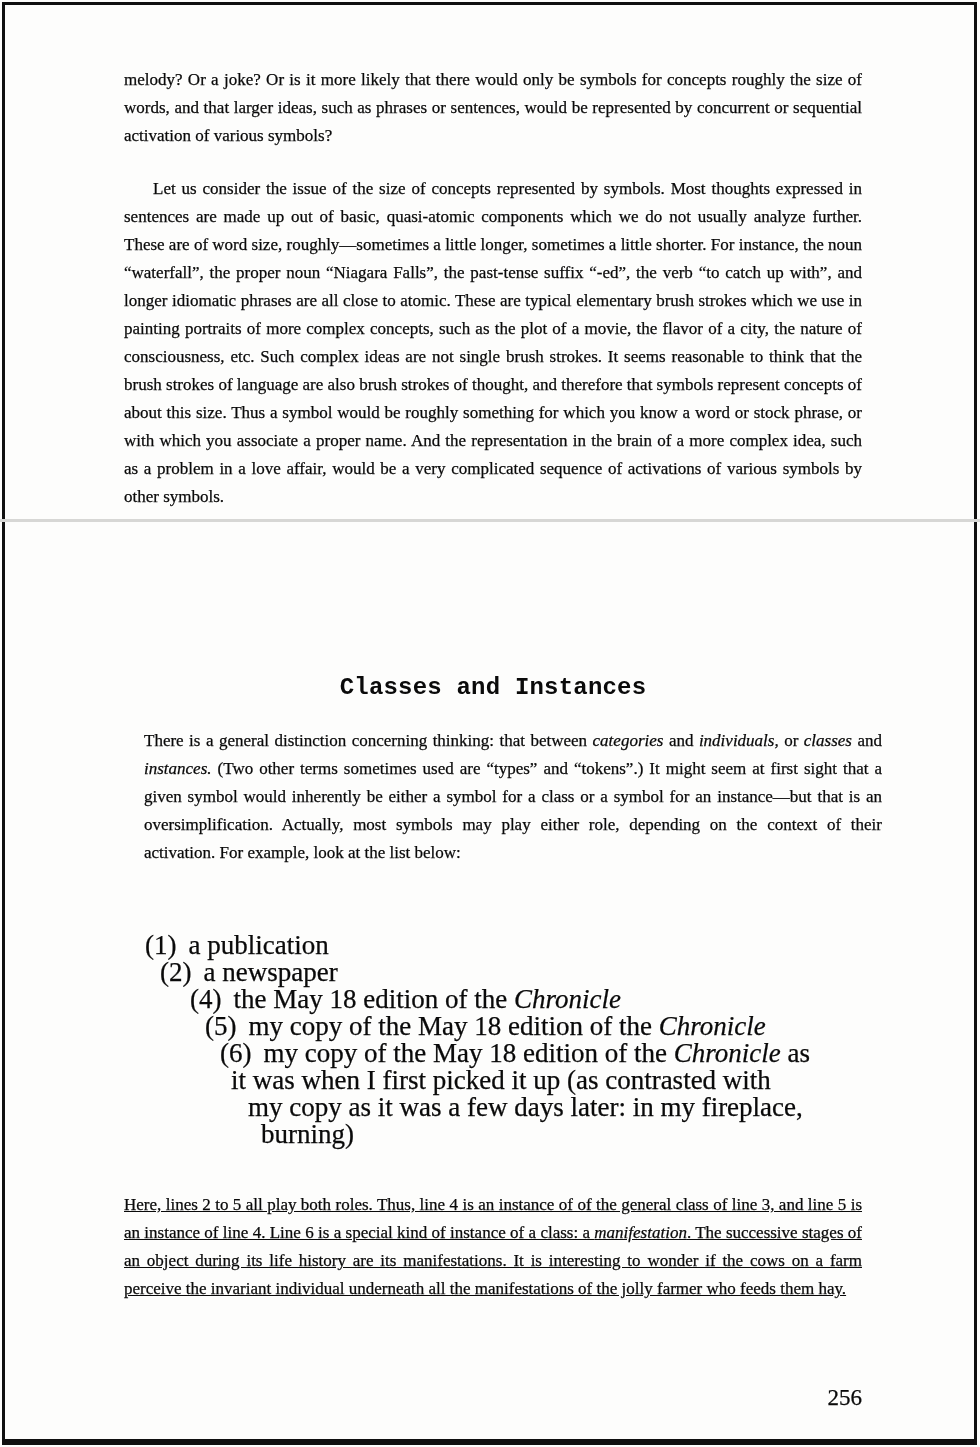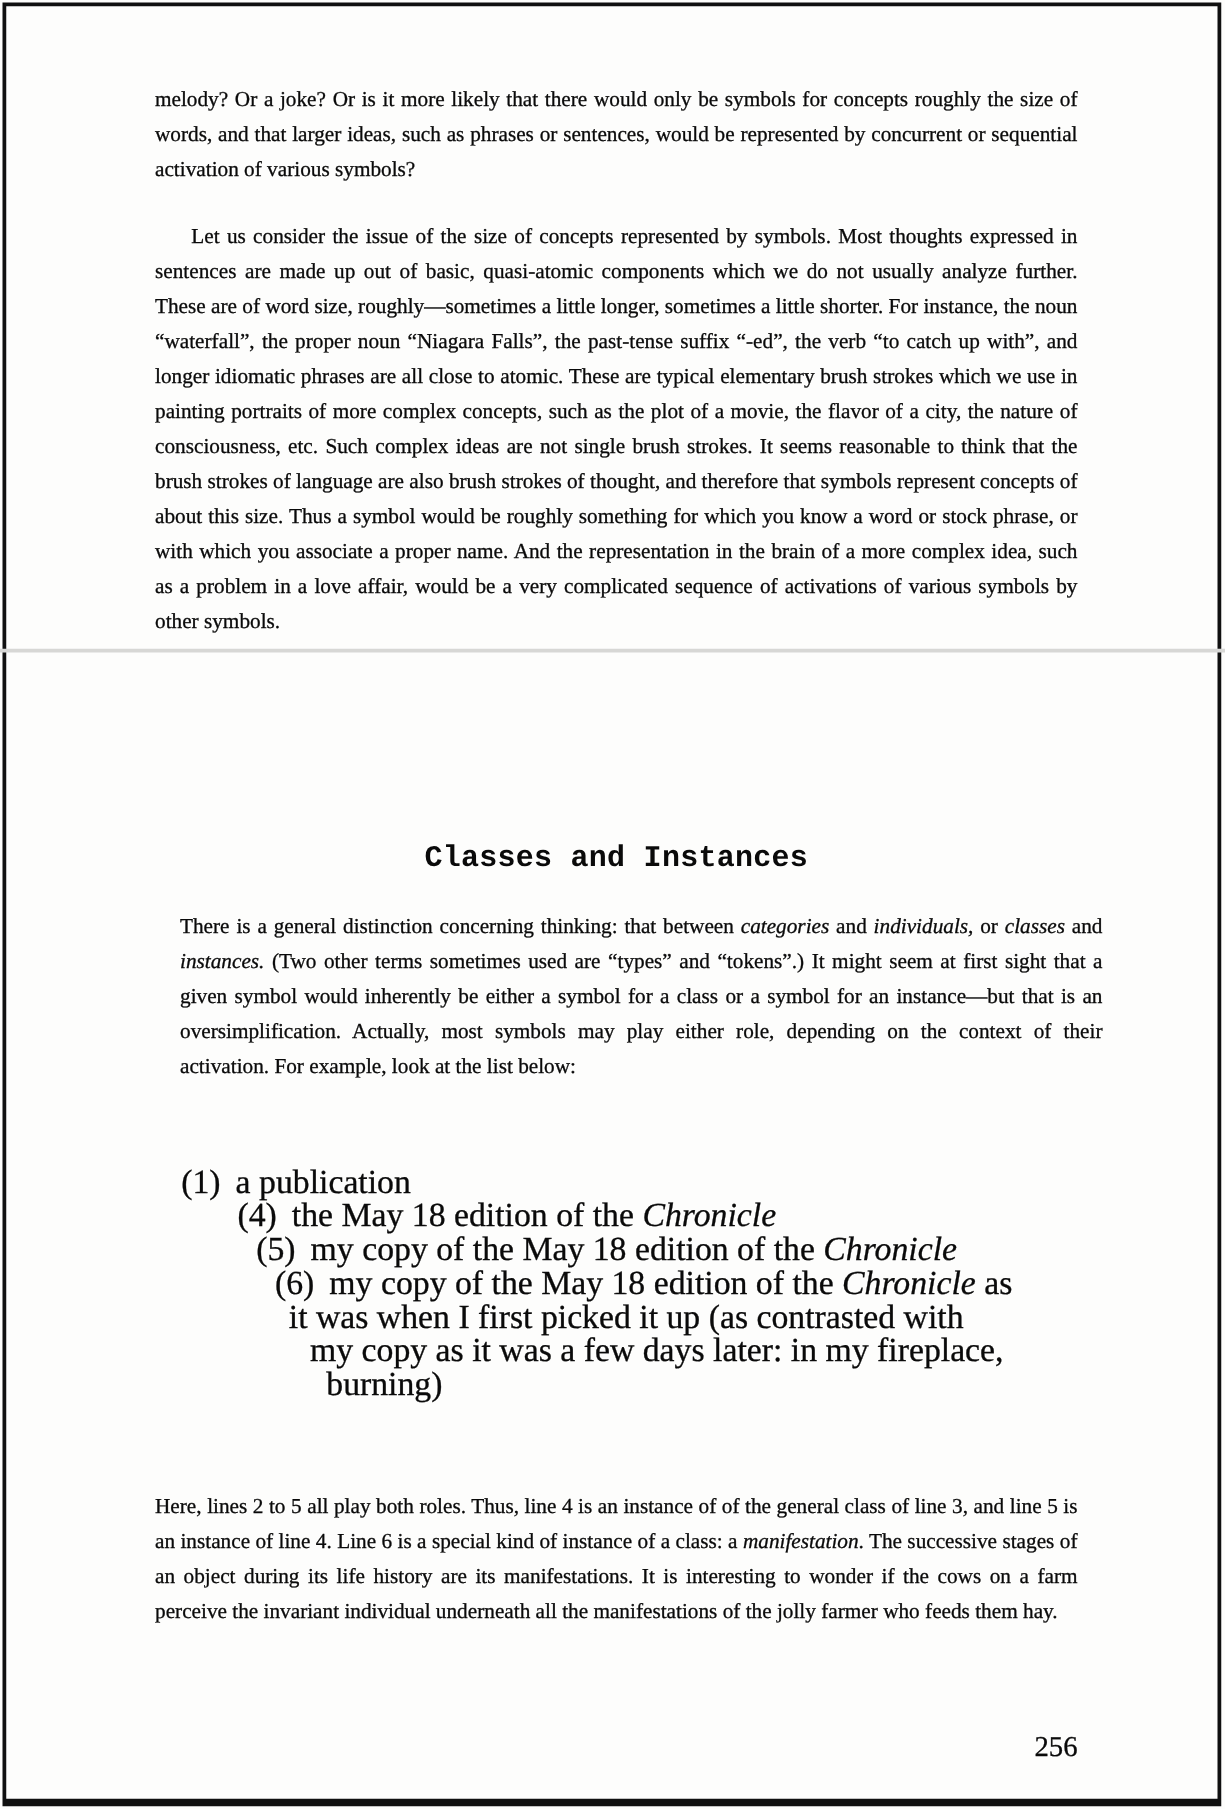--- a/index.html
+++ b/index.html
@@ -62,21 +62,21 @@
   .lvl1 { padding-left: 21px; }
   .lvl2 { padding-left: 36px; }
   .lvl3 { padding-left: 51px; }
   .lvl4 { padding-left: 66px; }
   .lvl5 { padding-left: 81px; }
   .lvl6 { padding-left: 96px; }
   .lvl7 { padding-left: 95px; }
   .lvl8 { padding-left: 112px; }
   .lvl9 { padding-left: 125px; }
   .lvl7 .txt, .lvl8 .txt, .lvl9 .txt { margin-left: 12px; }
-  #para4 { top: 1191px; }
+  #para4 { top: 1191px; text-decoration: underline; }
   #footer-title {
     position: absolute;
     left: 124px; top: 1460px;
     font-family: "Liberation Sans", sans-serif;
     font-weight: 700;
     font-size: 22px;
     line-height: 27px;
   }
   #page-number {
     position: absolute;
@@ -97,20 +97,21 @@
 <p id="para1" class="block">melody? Or a joke? Or is it more likely that there would only be symbols for concepts roughly the size of words, and that larger ideas, such as phrases or sentences, would be represented by concurrent or sequential activation of various symbols?</p>
 
 <p id="para2" class="block">Let us consider the issue of the size of concepts represented by symbols. Most thoughts expressed in sentences are made up out of basic, quasi-atomic components which we do not usually analyze further. These are of word size, roughly—sometimes a little longer, sometimes a little shorter. For instance, the noun “waterfall”, the proper noun “Niagara Falls”, the past-tense suffix “-ed”, the verb “to catch up with”, and longer idiomatic phrases are all close to atomic. These are typical elementary brush strokes which we use in painting portraits of more complex concepts, such as the plot of a movie, the flavor of a city, the nature of consciousness, etc. Such complex ideas are not single brush strokes. It seems reasonable to think that the brush strokes of language are also brush strokes of thought, and therefore that symbols represent concepts of about this size. Thus a symbol would be roughly something for which you know a word or stock phrase, or with which you associate a proper name. And the representation in the brain of a more complex idea, such as a problem in a love affair, would be a very complicated sequence of activations of various symbols by other symbols.</p>
 
 <h2 id="heading">Classes and Instances</h2>
 
 <p id="para3" class="block">There is a general distinction concerning thinking: that between <i>categories</i> and <i>individuals,</i> or <i>classes</i> and <i>instances.</i> (Two other terms sometimes used are “types” and “tokens”.) It might seem at first sight that a given symbol would inherently be either a symbol for a class or a symbol for an instance—but that is an oversimplification. Actually, most symbols may play either role, depending on the context of their activation. For example, look at the list below:</p>
 
 <div id="list">
   <div class="row lvl1"><span class="num">(1)</span><span class="txt">a publication</span></div>
+  <div class="row lvl2"><span class="num">(2)</span><span class="txt">a newspaper</span></div>
   <div class="row lvl4"><span class="num">(4)</span><span class="txt">the May 18 edition of the <i>Chronicle</i></span></div>
   <div class="row lvl5"><span class="num">(5)</span><span class="txt">my copy of the May 18 edition of the <i>Chronicle</i></span></div>
   <div class="row lvl6"><span class="num">(6)</span><span class="txt">my copy of the May 18 edition of the <i>Chronicle</i> as</span></div>
   <div class="row lvl7"><span class="txt">it was when I first picked it up (as contrasted with</span></div>
   <div class="row lvl8"><span class="txt">my copy as it was a few days later: in my fireplace,</span></div>
   <div class="row lvl9"><span class="txt">burning)</span></div>
 </div>
 
 <p id="para4" class="block">Here, lines 2 to 5 all play both roles. Thus, line 4 is an instance of of the general class of line 3, and line 5 is an instance of line 4. Line 6 is a special kind of instance of a class: a <i>manifestation</i>. The successive stages of an object during its life history are its manifestations. It is interesting to wonder if the cows on a farm perceive the invariant individual underneath all the manifestations of the jolly farmer who feeds them hay.</p>
 

